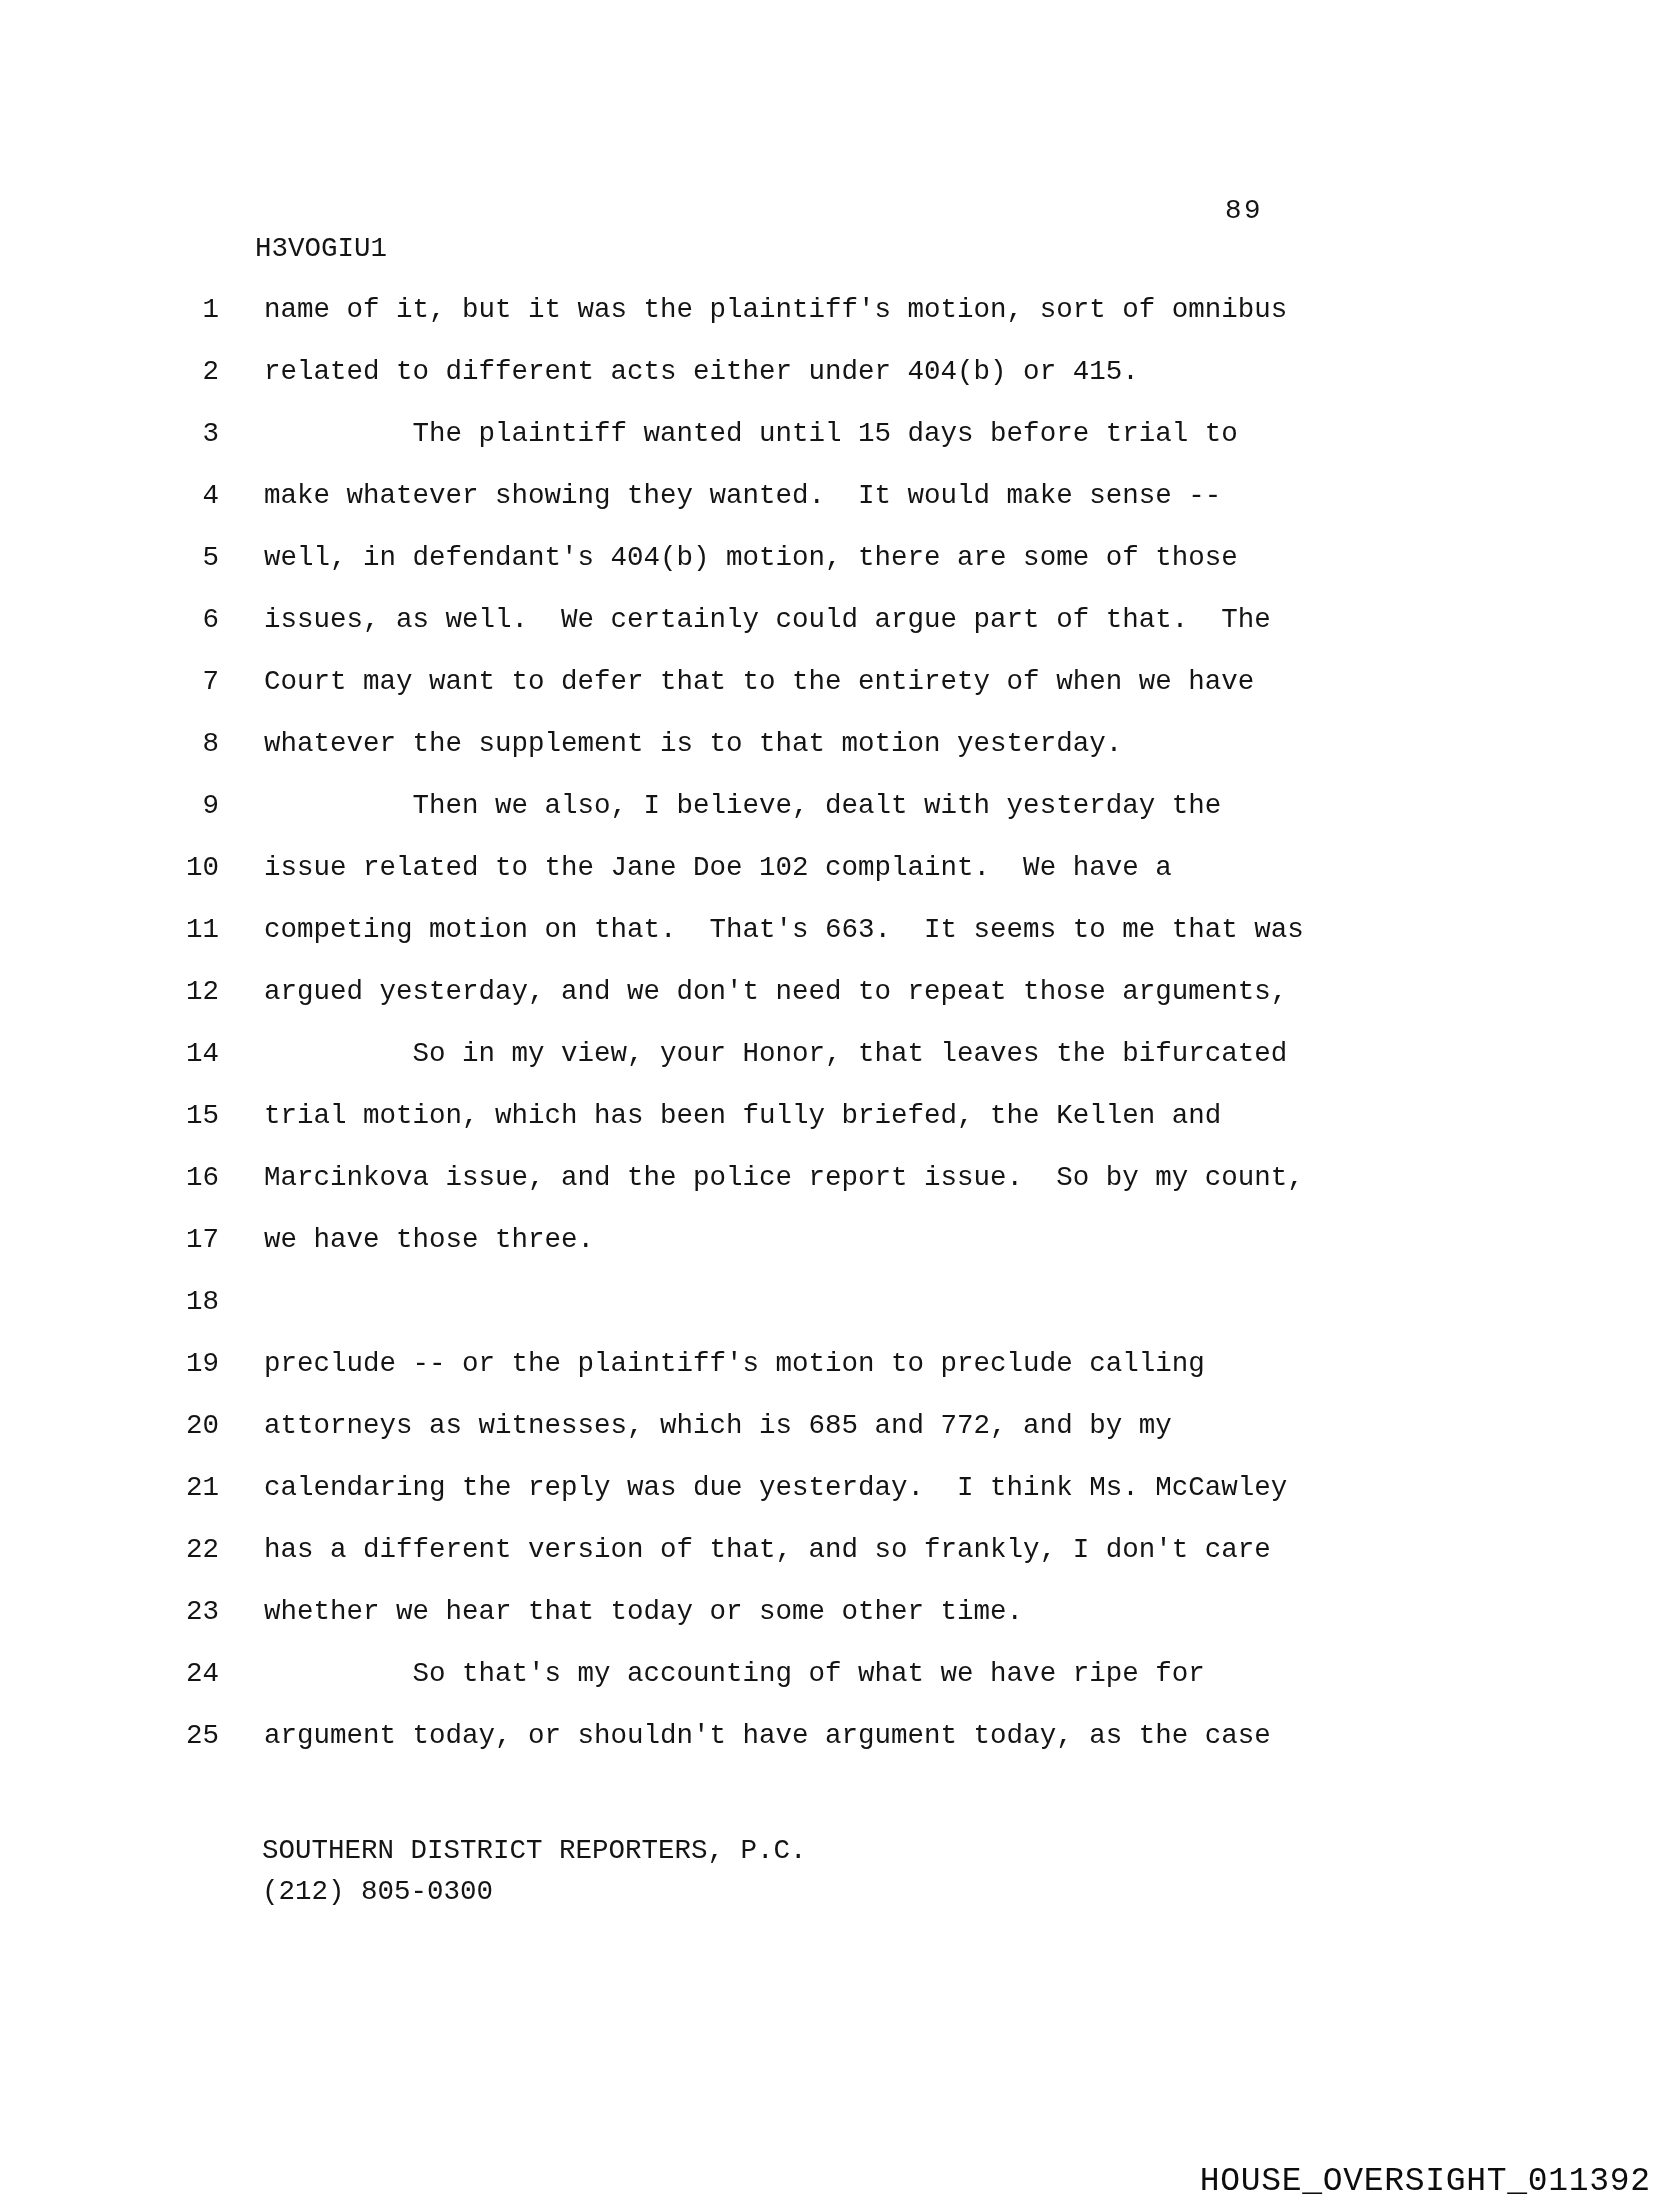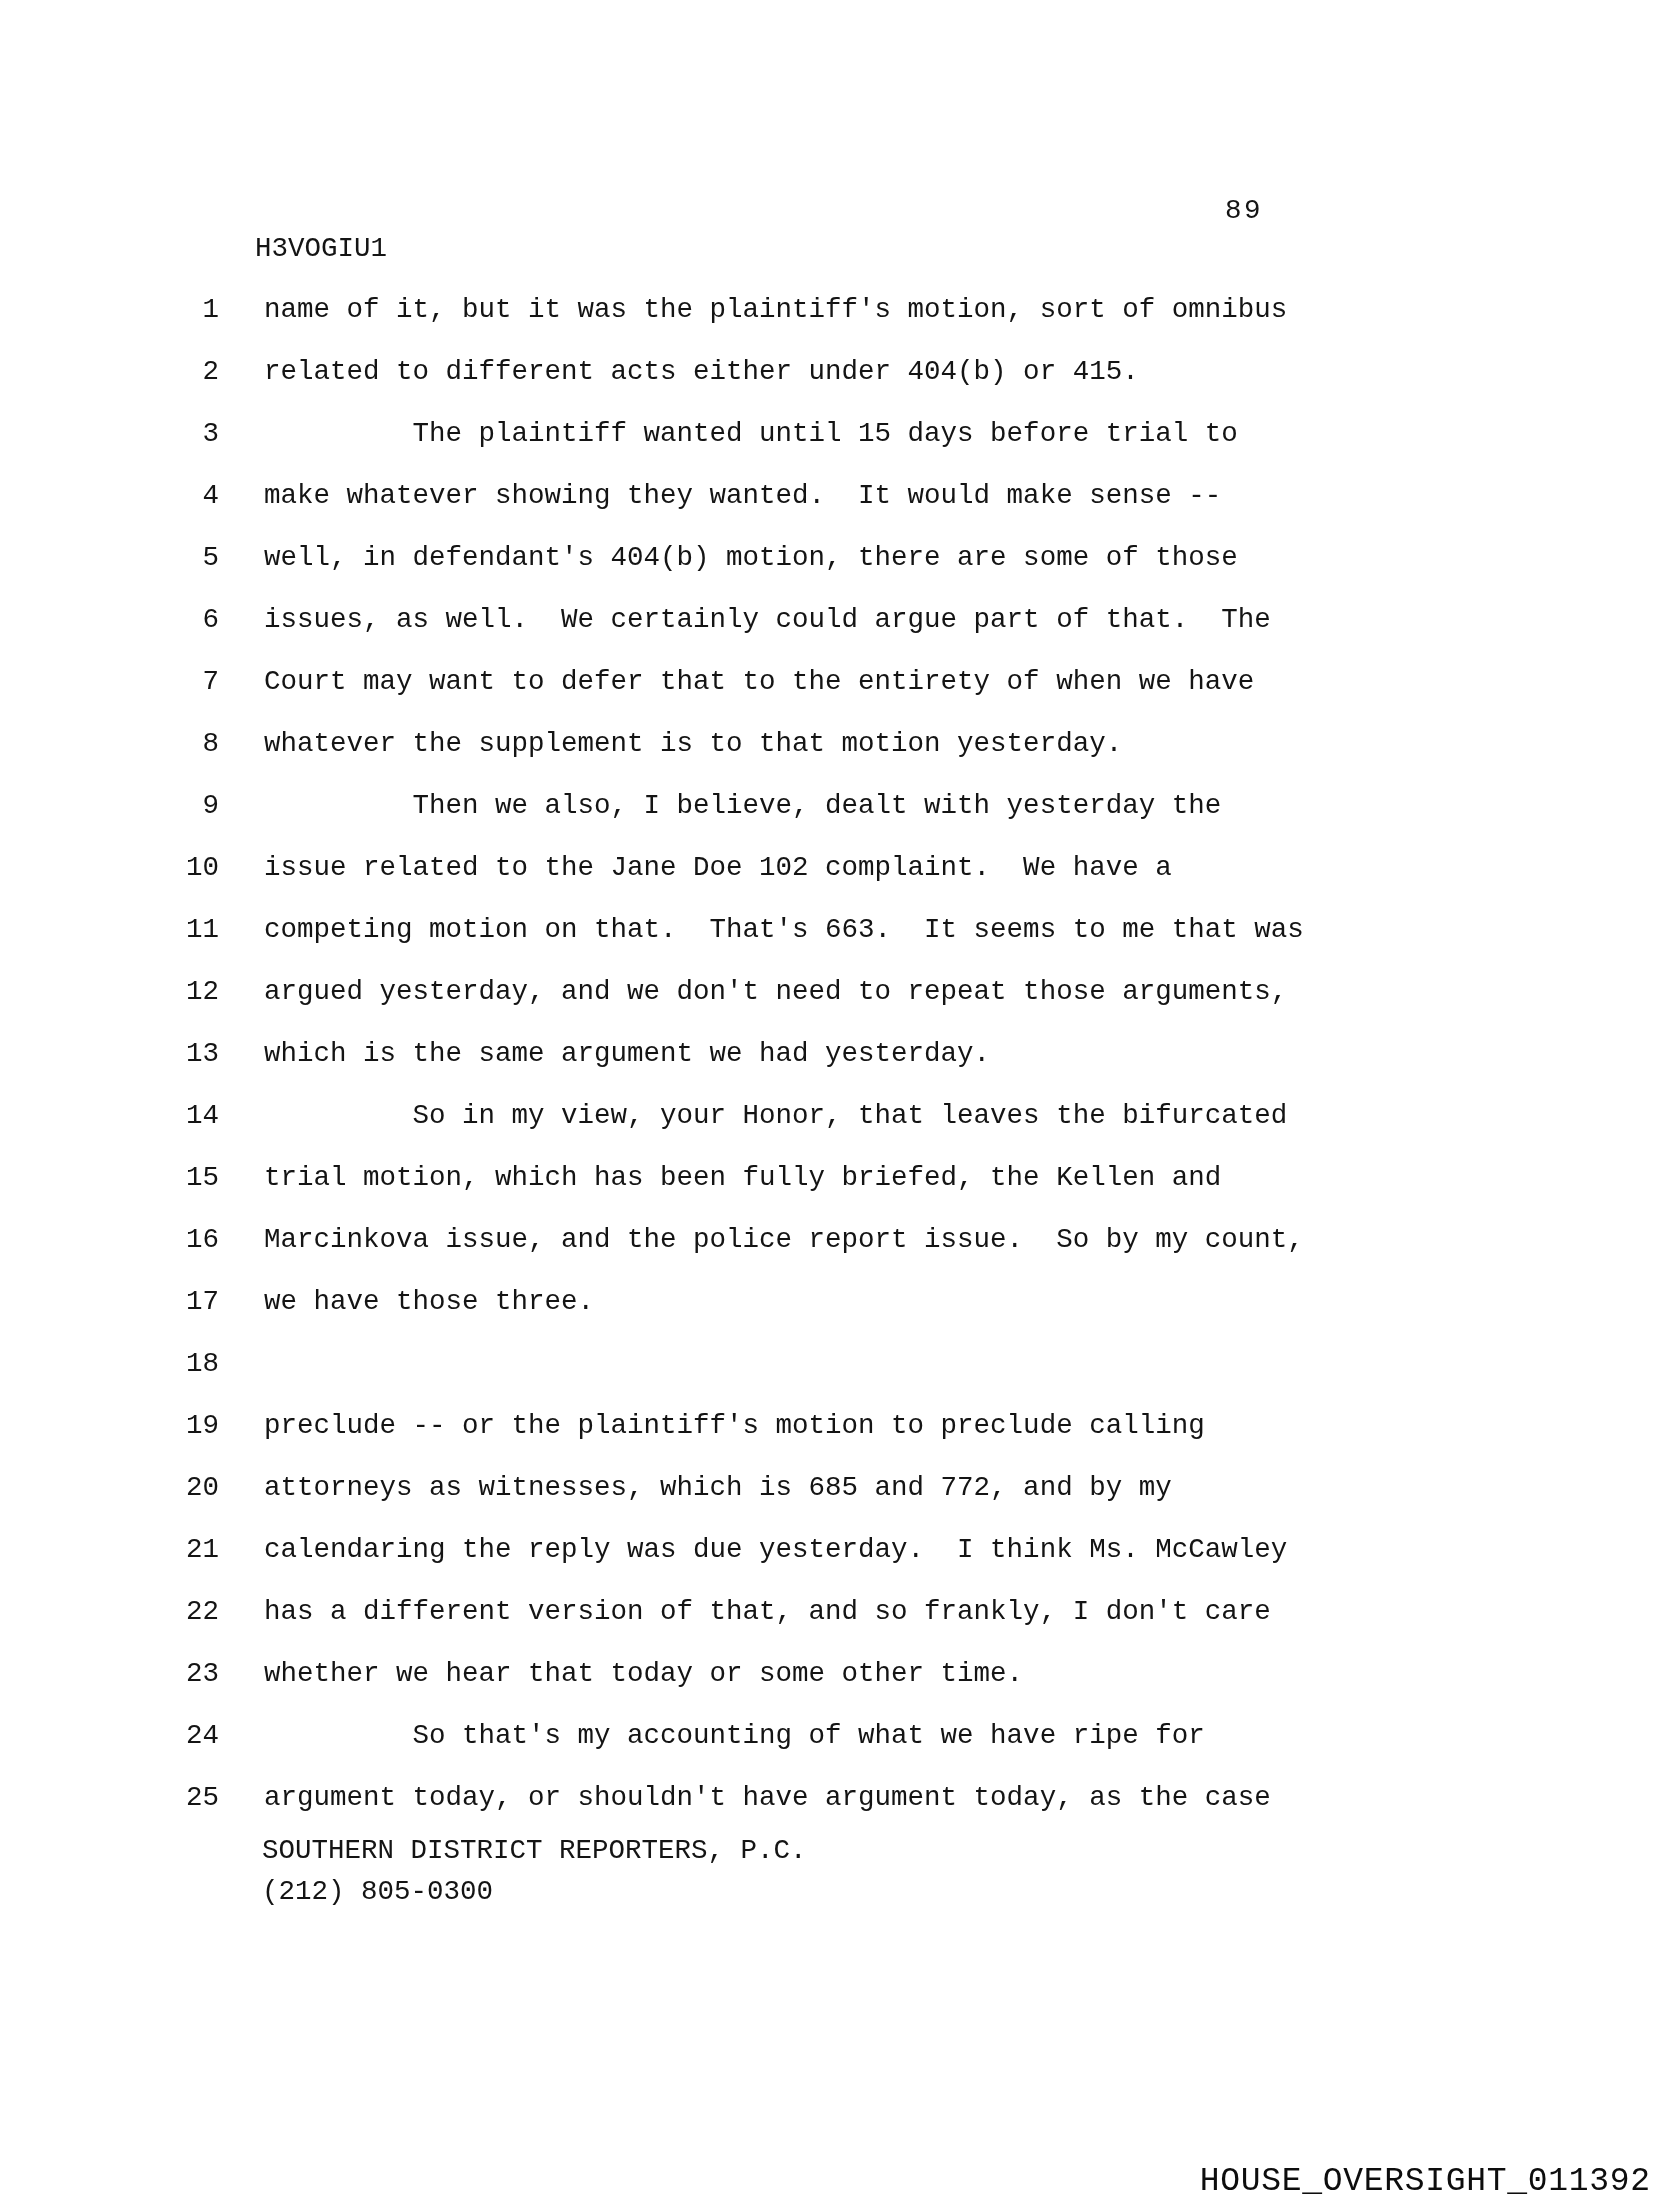--- a/index.html
+++ b/index.html
@@ -126,24 +126,20 @@
       </div>
     <div class="t-row">
         <span class="t-num">11</span>
         <span class="t-text">competing motion on that.  That's 663.  It seems to me that was</span>
       </div>
     <div class="t-row">
         <span class="t-num">12</span>
         <span class="t-text">argued yesterday, and we don't need to repeat those arguments,</span>
       </div>
     <div class="t-row">
-        <span class="t-num">13</span>
-        <span class="t-text">which is the same argument we had yesterday.</span>
-      </div>
-    <div class="t-row">
         <span class="t-num">14</span>
         <span class="t-text">         So in my view, your Honor, that leaves the bifurcated</span>
       </div>
     <div class="t-row">
         <span class="t-num">15</span>
         <span class="t-text">trial motion, which has been fully briefed, the Kellen and</span>
       </div>
     <div class="t-row">
         <span class="t-num">16</span>
         <span class="t-text">Marcinkova issue, and the police report issue.  So by my count,</span>

